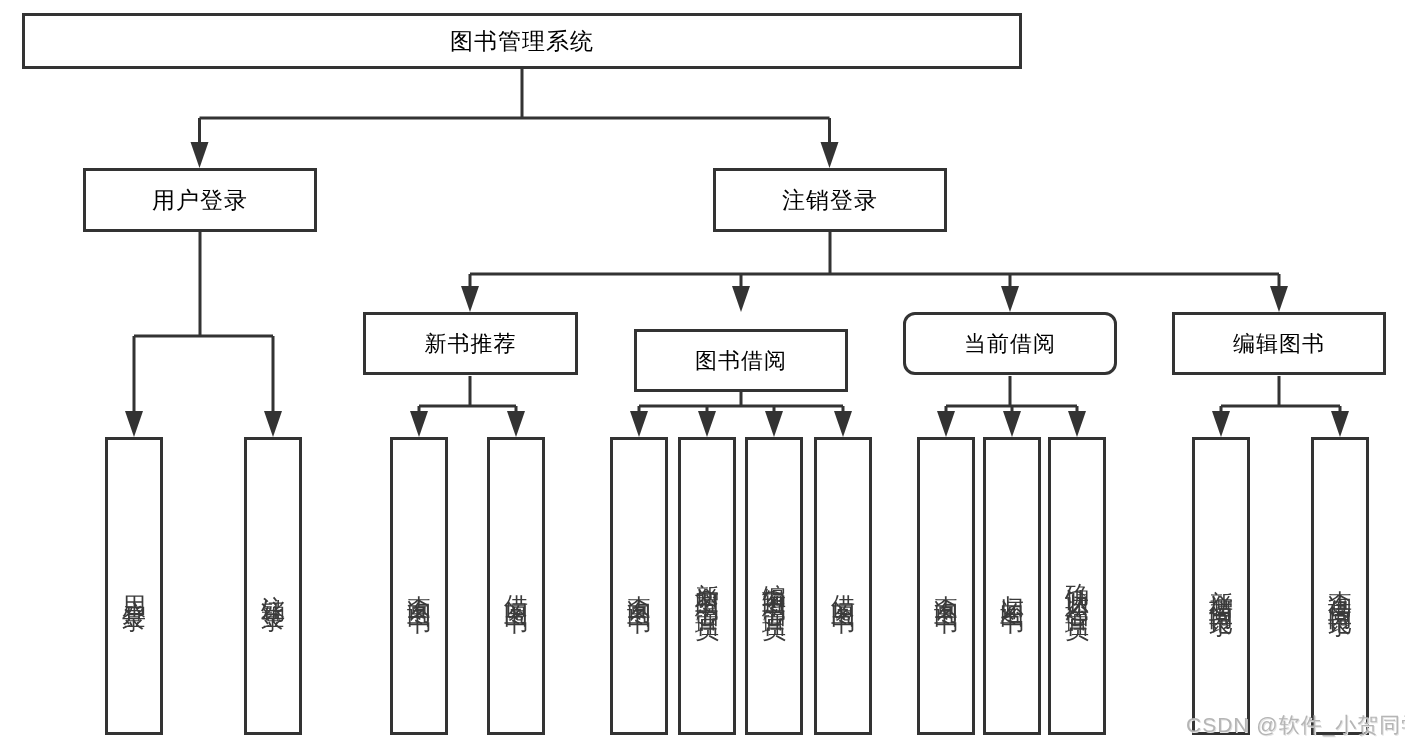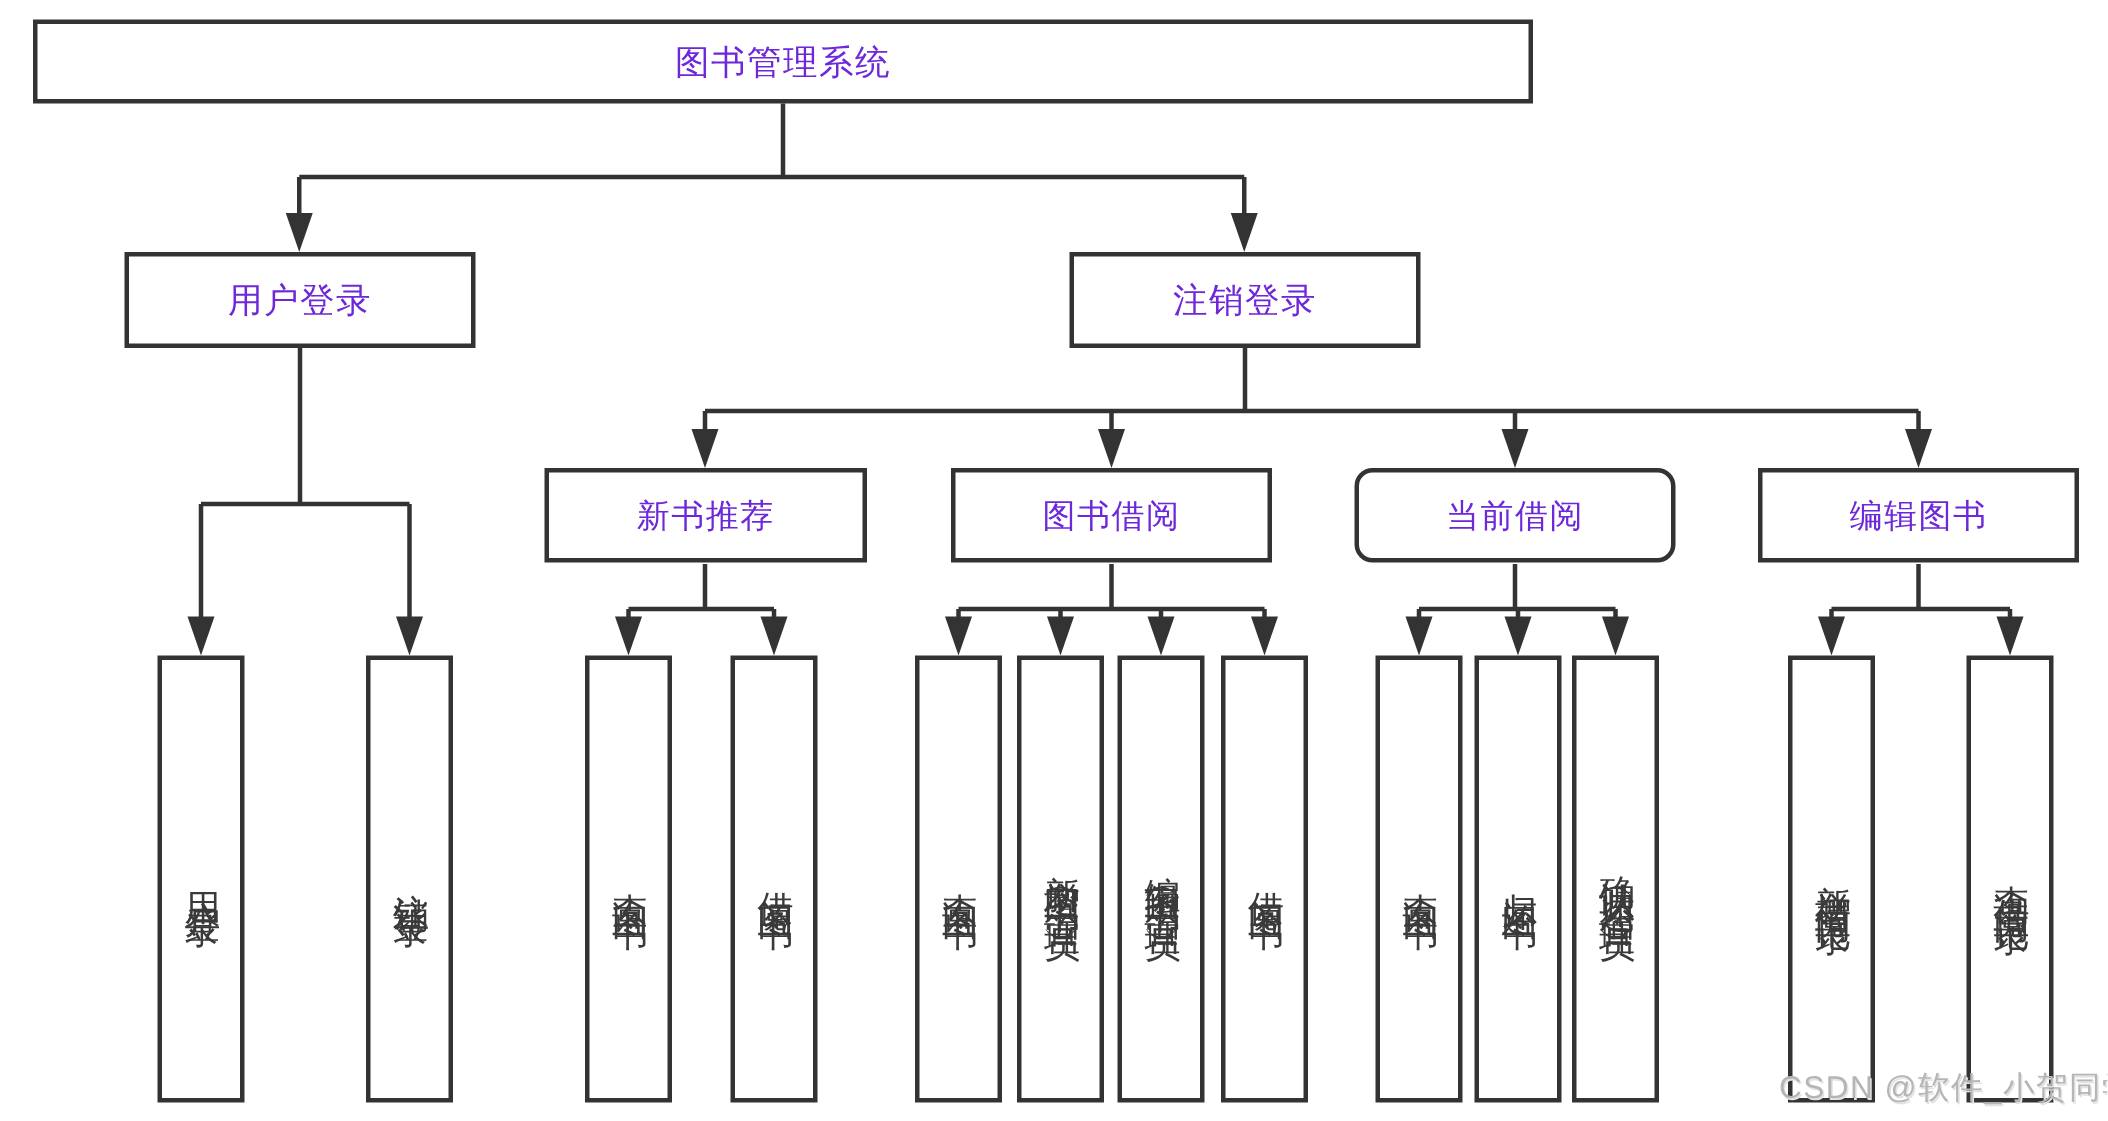--- a/index.html
+++ b/index.html
@@ -18,30 +18,30 @@
     pointer-events: none;
   }
   .box {
     position: absolute;
     box-sizing: border-box;
     border: 3px solid #333333;
     background: #ffffff;
     display: flex;
     align-items: center;
     justify-content: center;
-    color: #6d28d9;
+    color: #000000;
     font-size: 23px;
     letter-spacing: 1px;
   }
   .root-box { left: 22px; top: 13px; width: 1000px; height: 56px; }
   .lvl1-a  { left: 83px;  top: 168px; width: 234px; height: 64px; }
   .lvl1-b  { left: 713px; top: 168px; width: 234px; height: 64px; }
   .lvl2    { top: 312px; height: 63px; font-size: 22px; }
   .lvl2-a { left: 363px;  width: 215px; }
-  .lvl2-b { left: 634px;  width: 214px; }
+  .lvl2-b { left: 634px;  width: 214px; margin-top: 17px; }
   .lvl2-c { left: 903px;  width: 214px; border-radius: 12px; }
   .lvl2-d { left: 1172px; width: 214px; }
   .vbox {
     position: absolute;
     top: 437px;
     width: 58px;
     height: 298px;
     box-sizing: border-box;
     border: 3px solid #333333;
     background: #ffffff;

